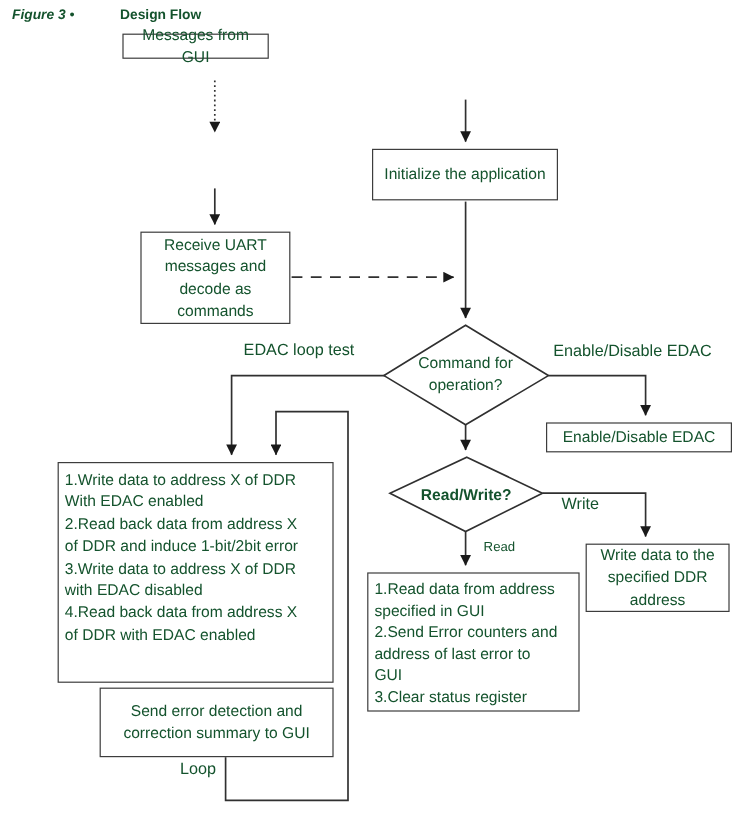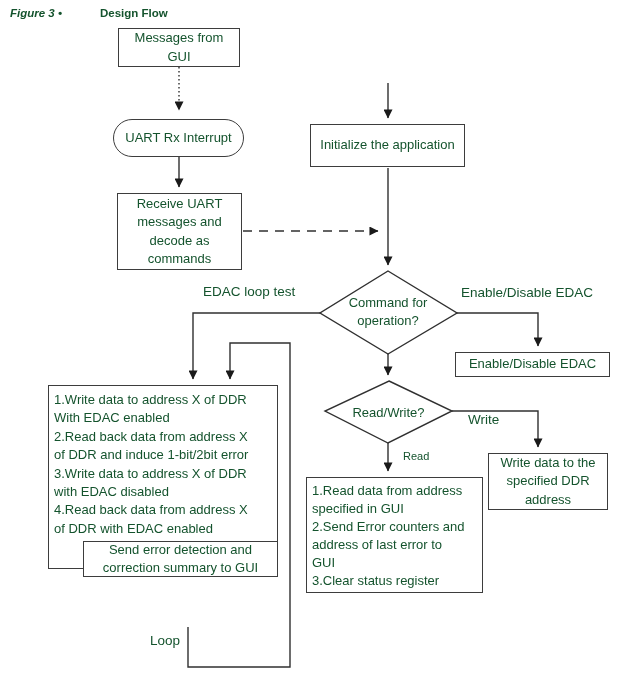--- a/index.html
+++ b/index.html
@@ -84,24 +84,23 @@
 
       <path d="M188,543 V567" marker-end="url(#ah)"></path>
 
       <path d="M188,627 V667 H290 V343 H230 V379" marker-end="url(#ah)"></path>
 
       <polygon points="388,271 457,313 388,354 320,313" fill="#ffffff"></polygon>
       <polygon points="389,381 452,411 388,443 325,411" fill="#ffffff"></polygon>
     </g>
   </svg>
 
-  <div class="node" style="left:118px;top:28px;width:122px;height:39px;">Messages from
+  <div class="node" style="left:102px;top:28px;width:122px;height:21px;">Messages from
 GUI</div>
 
-  <div class="node stadium" style="left:113px;top:119px;width:131px;height:38px;">UART Rx Interrupt</div>
 
   <div class="node" style="left:117px;top:193px;width:125px;height:77px;">Receive UART
 messages and
 decode as
 commands</div>
 
 
   <div class="node" style="left:310px;top:124px;width:155px;height:43px;">Initialize the application</div>
 
   <div class="node" style="left:455px;top:352px;width:155px;height:25px;">Enable/Disable EDAC</div>
@@ -119,27 +118,27 @@
 
   <div class="node listbox" style="left:48px;top:385px;width:230px;height:184px;line-height:18.4px;padding-top:5px;"> 1.Write data to address X of DDR
 With  EDAC enabled
 2.Read back data from address X
 of DDR and induce 1-bit/2bit error
 3.Write data to address X of DDR
 with EDAC disabled
 4.Read back data from address X
 of DDR with EDAC enabled</div>
 
-  <div class="node" style="left:83px;top:541px;width:195px;height:36px;">Send error detection and
+  <div class="node" style="left:83px;top:573px;width:195px;height:58px;">Send error detection and
 correction summary to GUI</div>
 
   <div class="dtext" style="left:323px;top:294px;width:130px;">Command for
 operation?</div>
 
-  <div class="dtext" style="left:325px;top:404px;width:127px;">Read/Write?</div>
+  <div class="dtext" style="left:325px;top:404px;width:127px;font-weight:bold;">Read/Write?</div>
 
   <div class="elabel" style="left:203px;top:284px;">EDAC loop test</div>
 
   <div class="elabel" style="left:461px;top:285px;">Enable/Disable EDAC</div>
 
   <div class="elabel" style="left:468px;top:412px;">Write</div>
 
   <div class="elabel small" style="left:403px;top:450px;">Read</div>
 
   <div class="elabel" style="left:150px;top:633px;">Loop</div>

